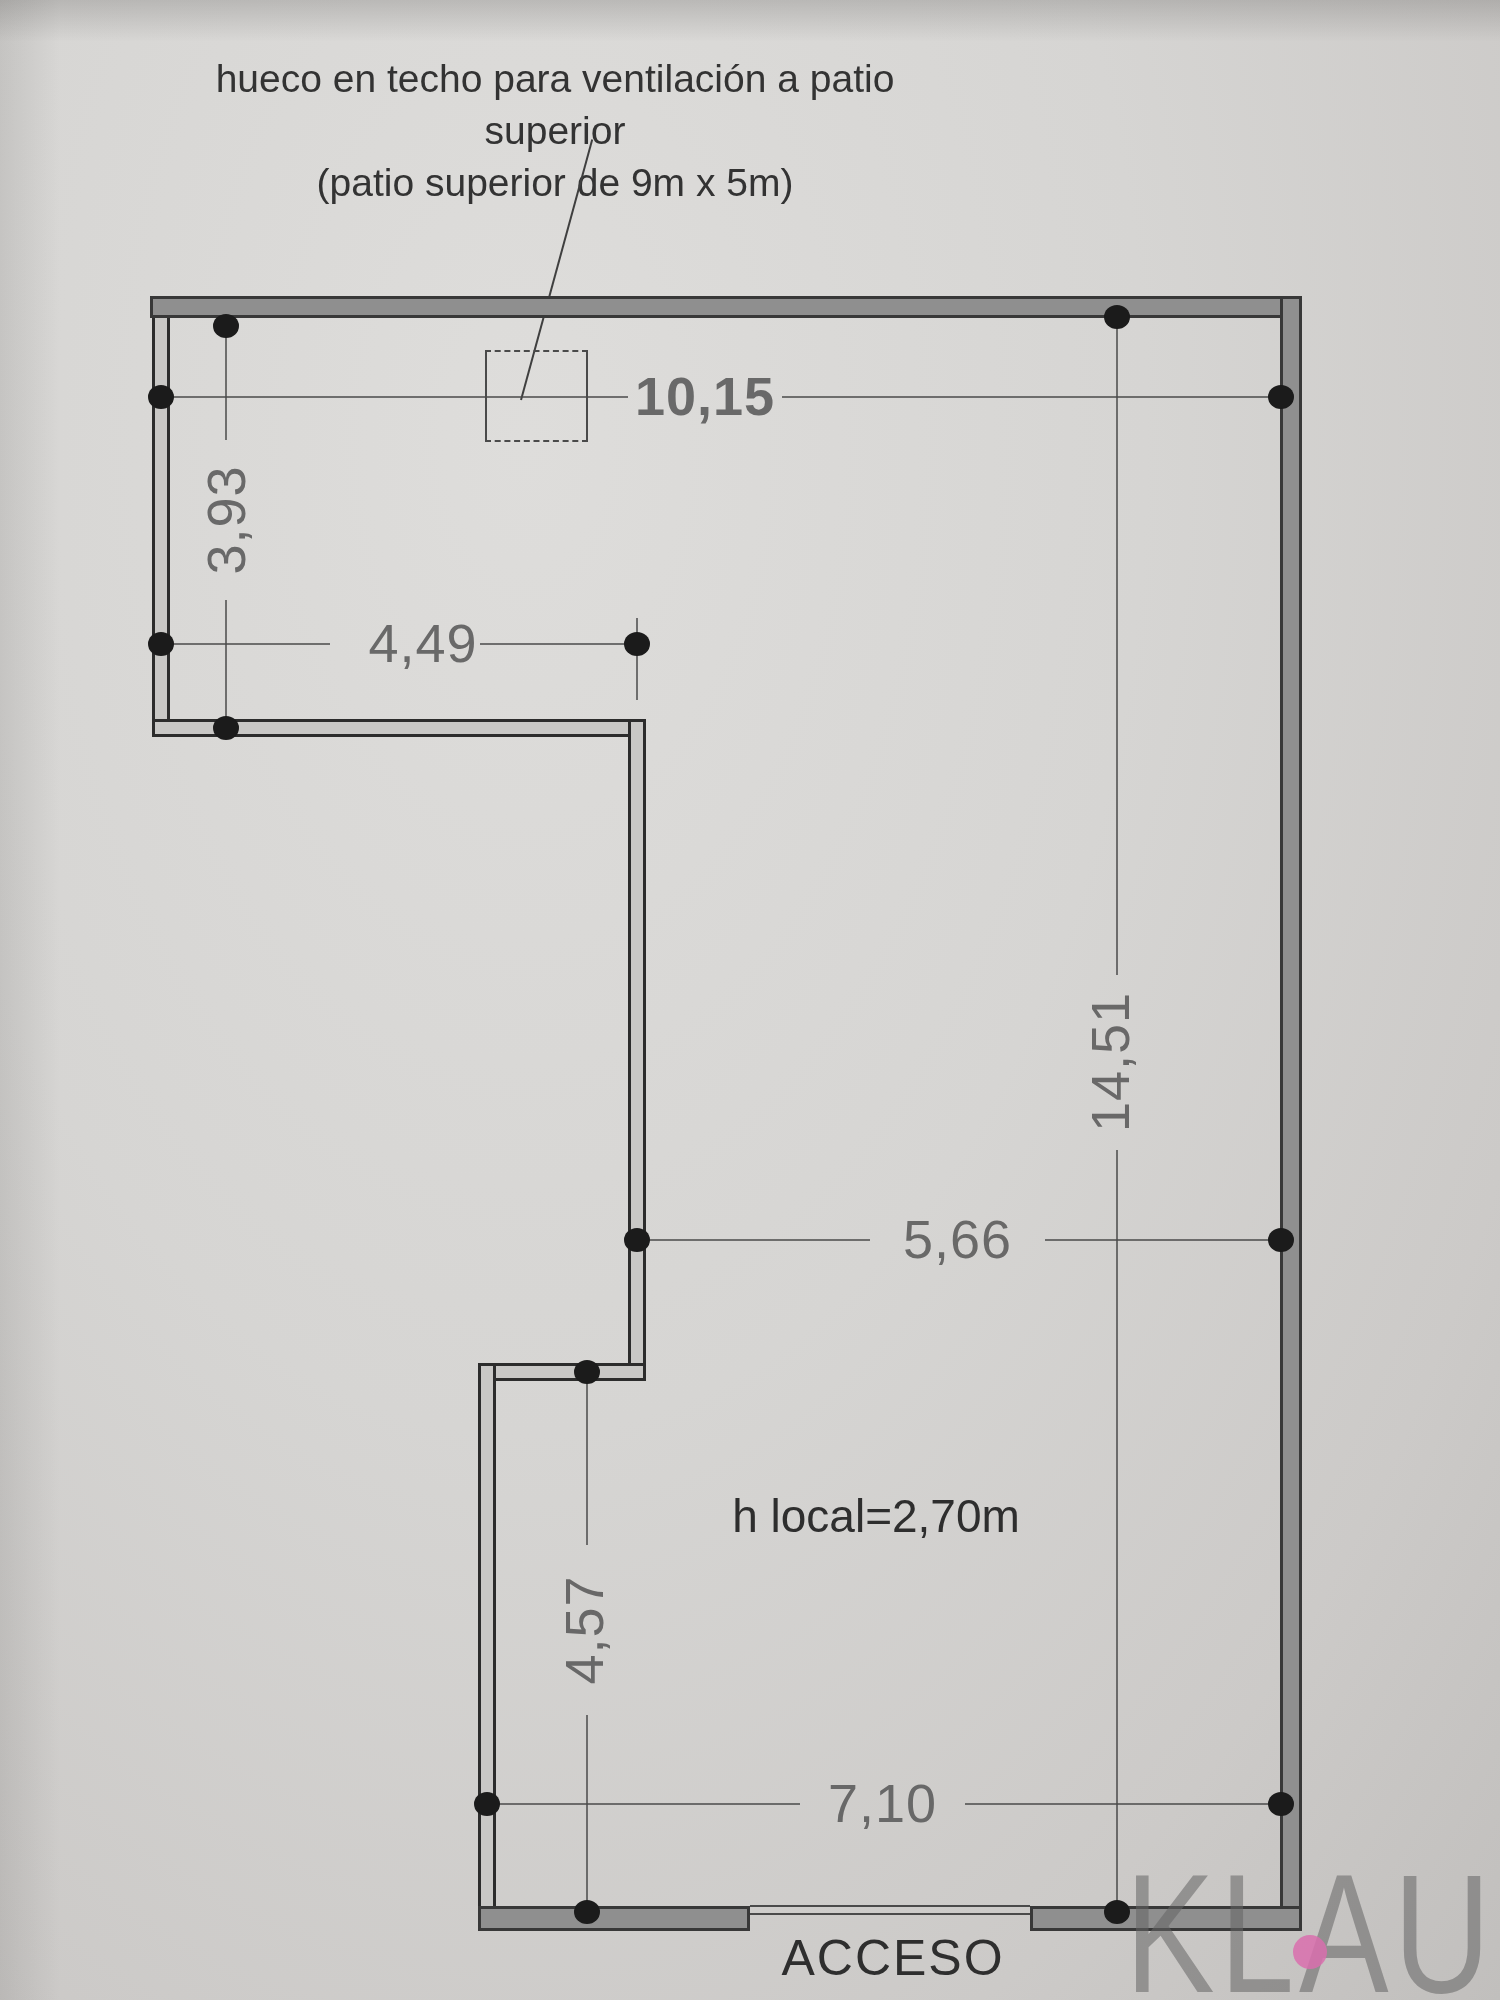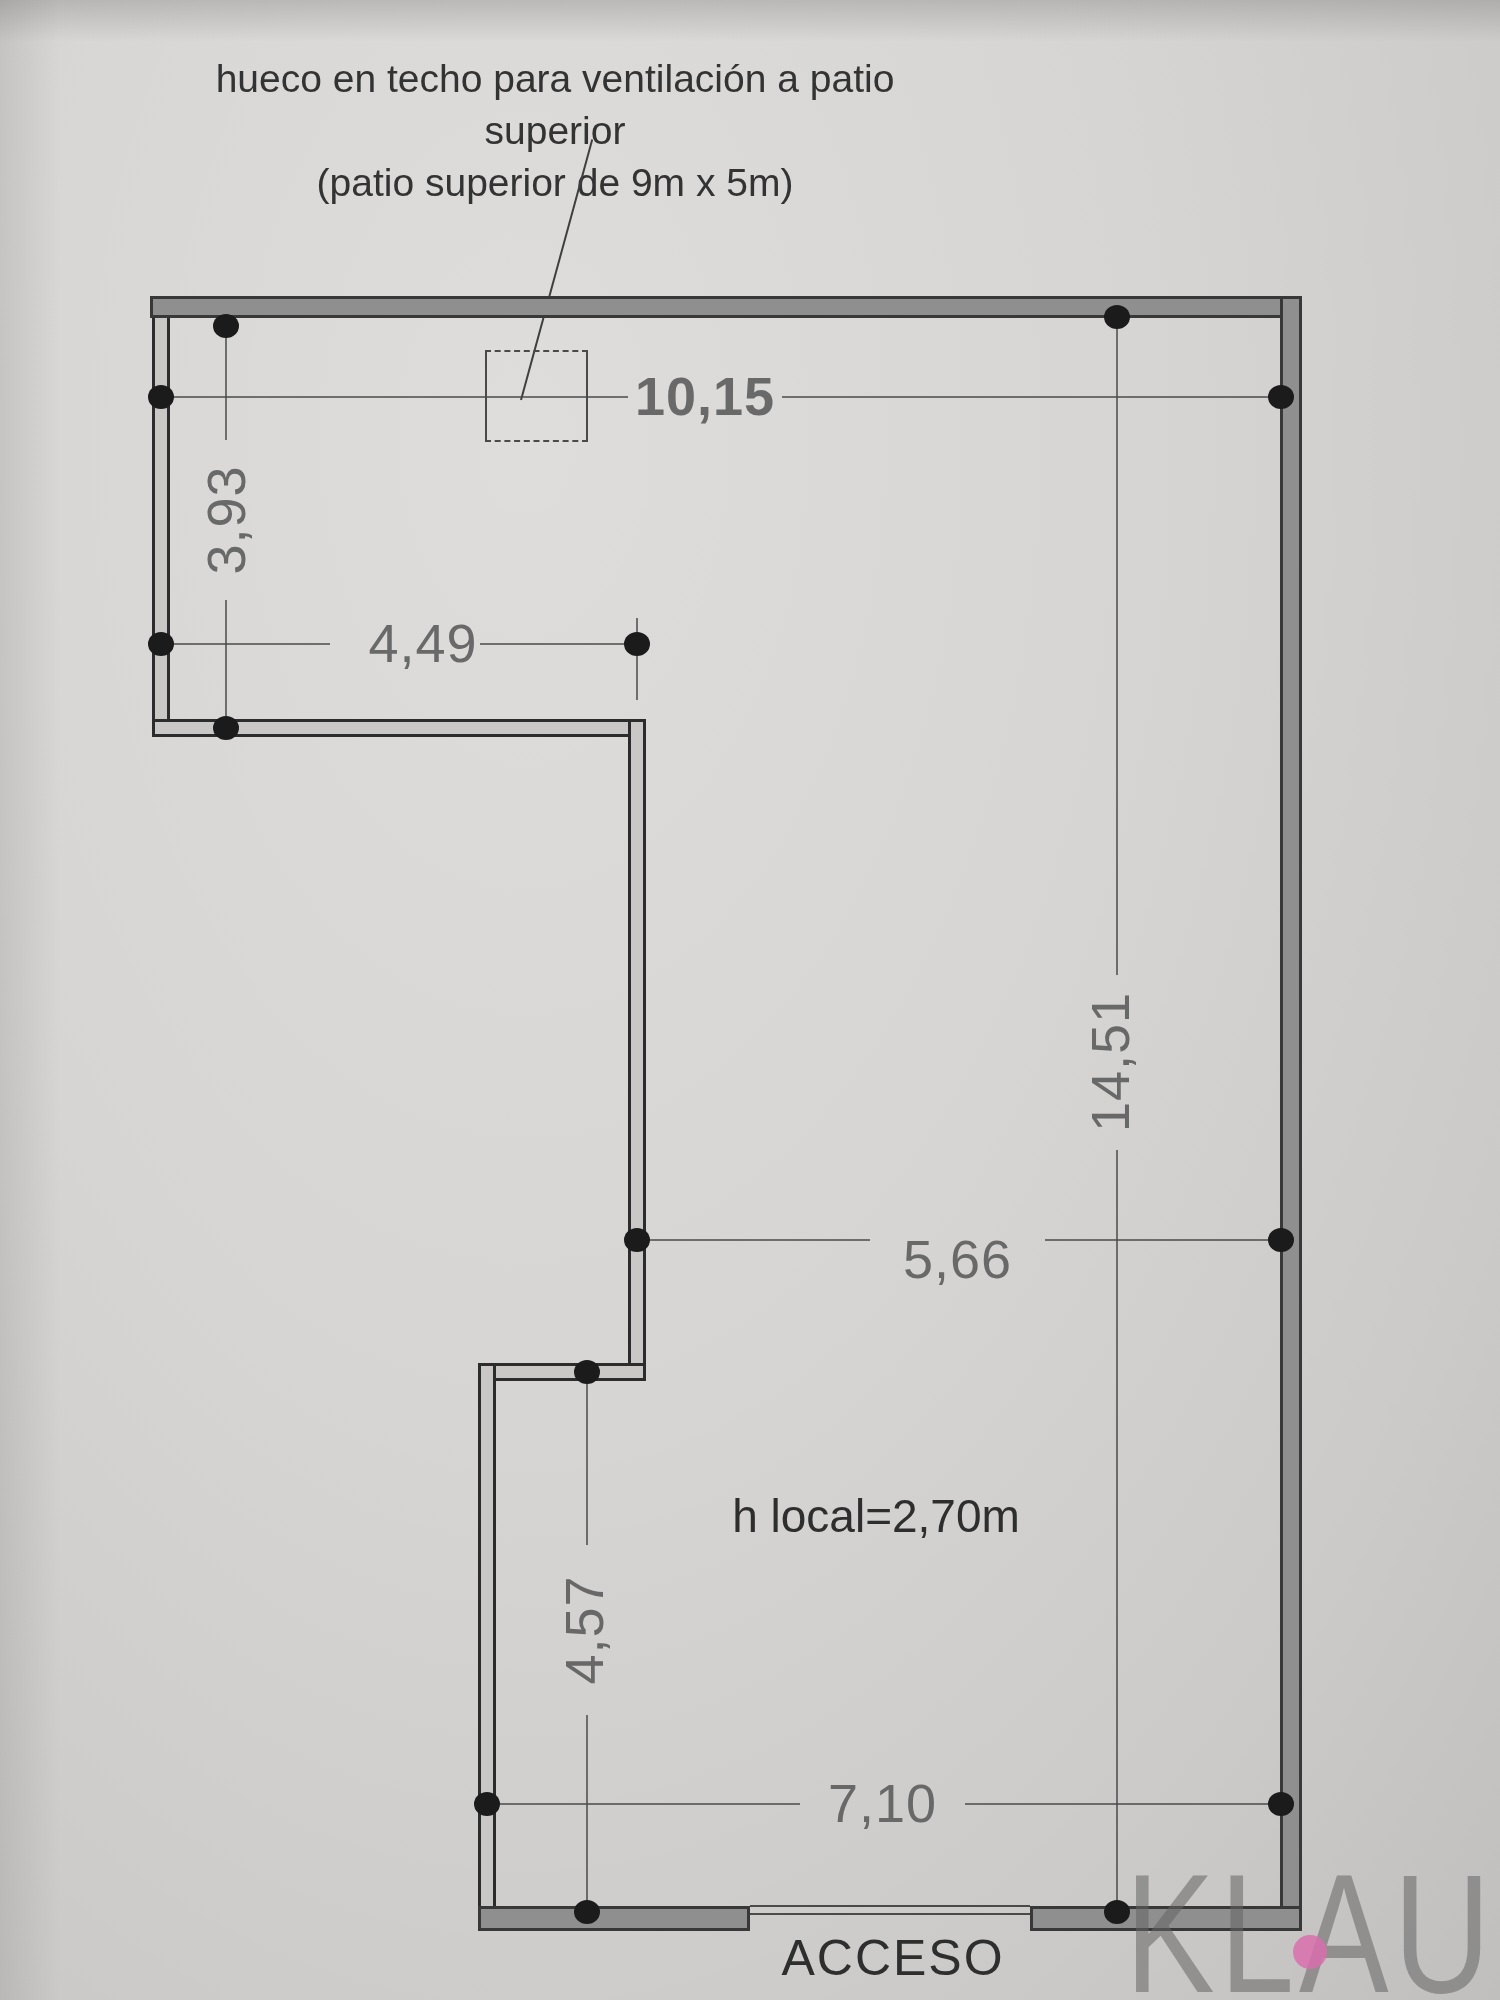--- a/index.html
+++ b/index.html
@@ -95,21 +95,21 @@
   <div class="dot" style="left:1281px;top:1240px;"></div>
   <div class="dot" style="left:587px;top:1372px;"></div>
   <div class="dot" style="left:487px;top:1804px;"></div>
   <div class="dot" style="left:1281px;top:1804px;"></div>
   <div class="dot" style="left:587px;top:1912px;"></div>
   <div class="dot" style="left:1117px;top:1912px;"></div>
 
   <div class="dim" style="left:628px;top:368px;width:154px;font-weight:bold;">10,15</div>
   <div class="dim rot" style="left:146px;top:492px;width:160px;">3,93</div>
   <div class="dim" style="left:348px;top:615px;width:150px;">4,49</div>
-  <div class="dim" style="left:870px;top:1211px;width:175px;margin-top:20px;">5,66</div>
+  <div class="dim" style="left:870px;top:1211px;width:175px;">5,66</div>
   <div class="dim rot" style="left:1020px;top:1034px;width:180px;">14,51</div>
   <div class="dim rot" style="left:504px;top:1602px;width:160px;">4,57</div>
   <div class="dim" style="left:800px;top:1775px;width:165px;">7,10</div>
 
   <div class="biglabel" style="left:700px;top:1488px;width:352px;height:56px;font-size:46px;">h local=2,70m</div>
   <div class="biglabel" style="left:790px;top:1934px;width:206px;height:48px;font-size:50px;letter-spacing:2px;">ACCESO</div>
 
   <div class="wm">KLAUS</div>
   <div class="wmdot"></div>
 

